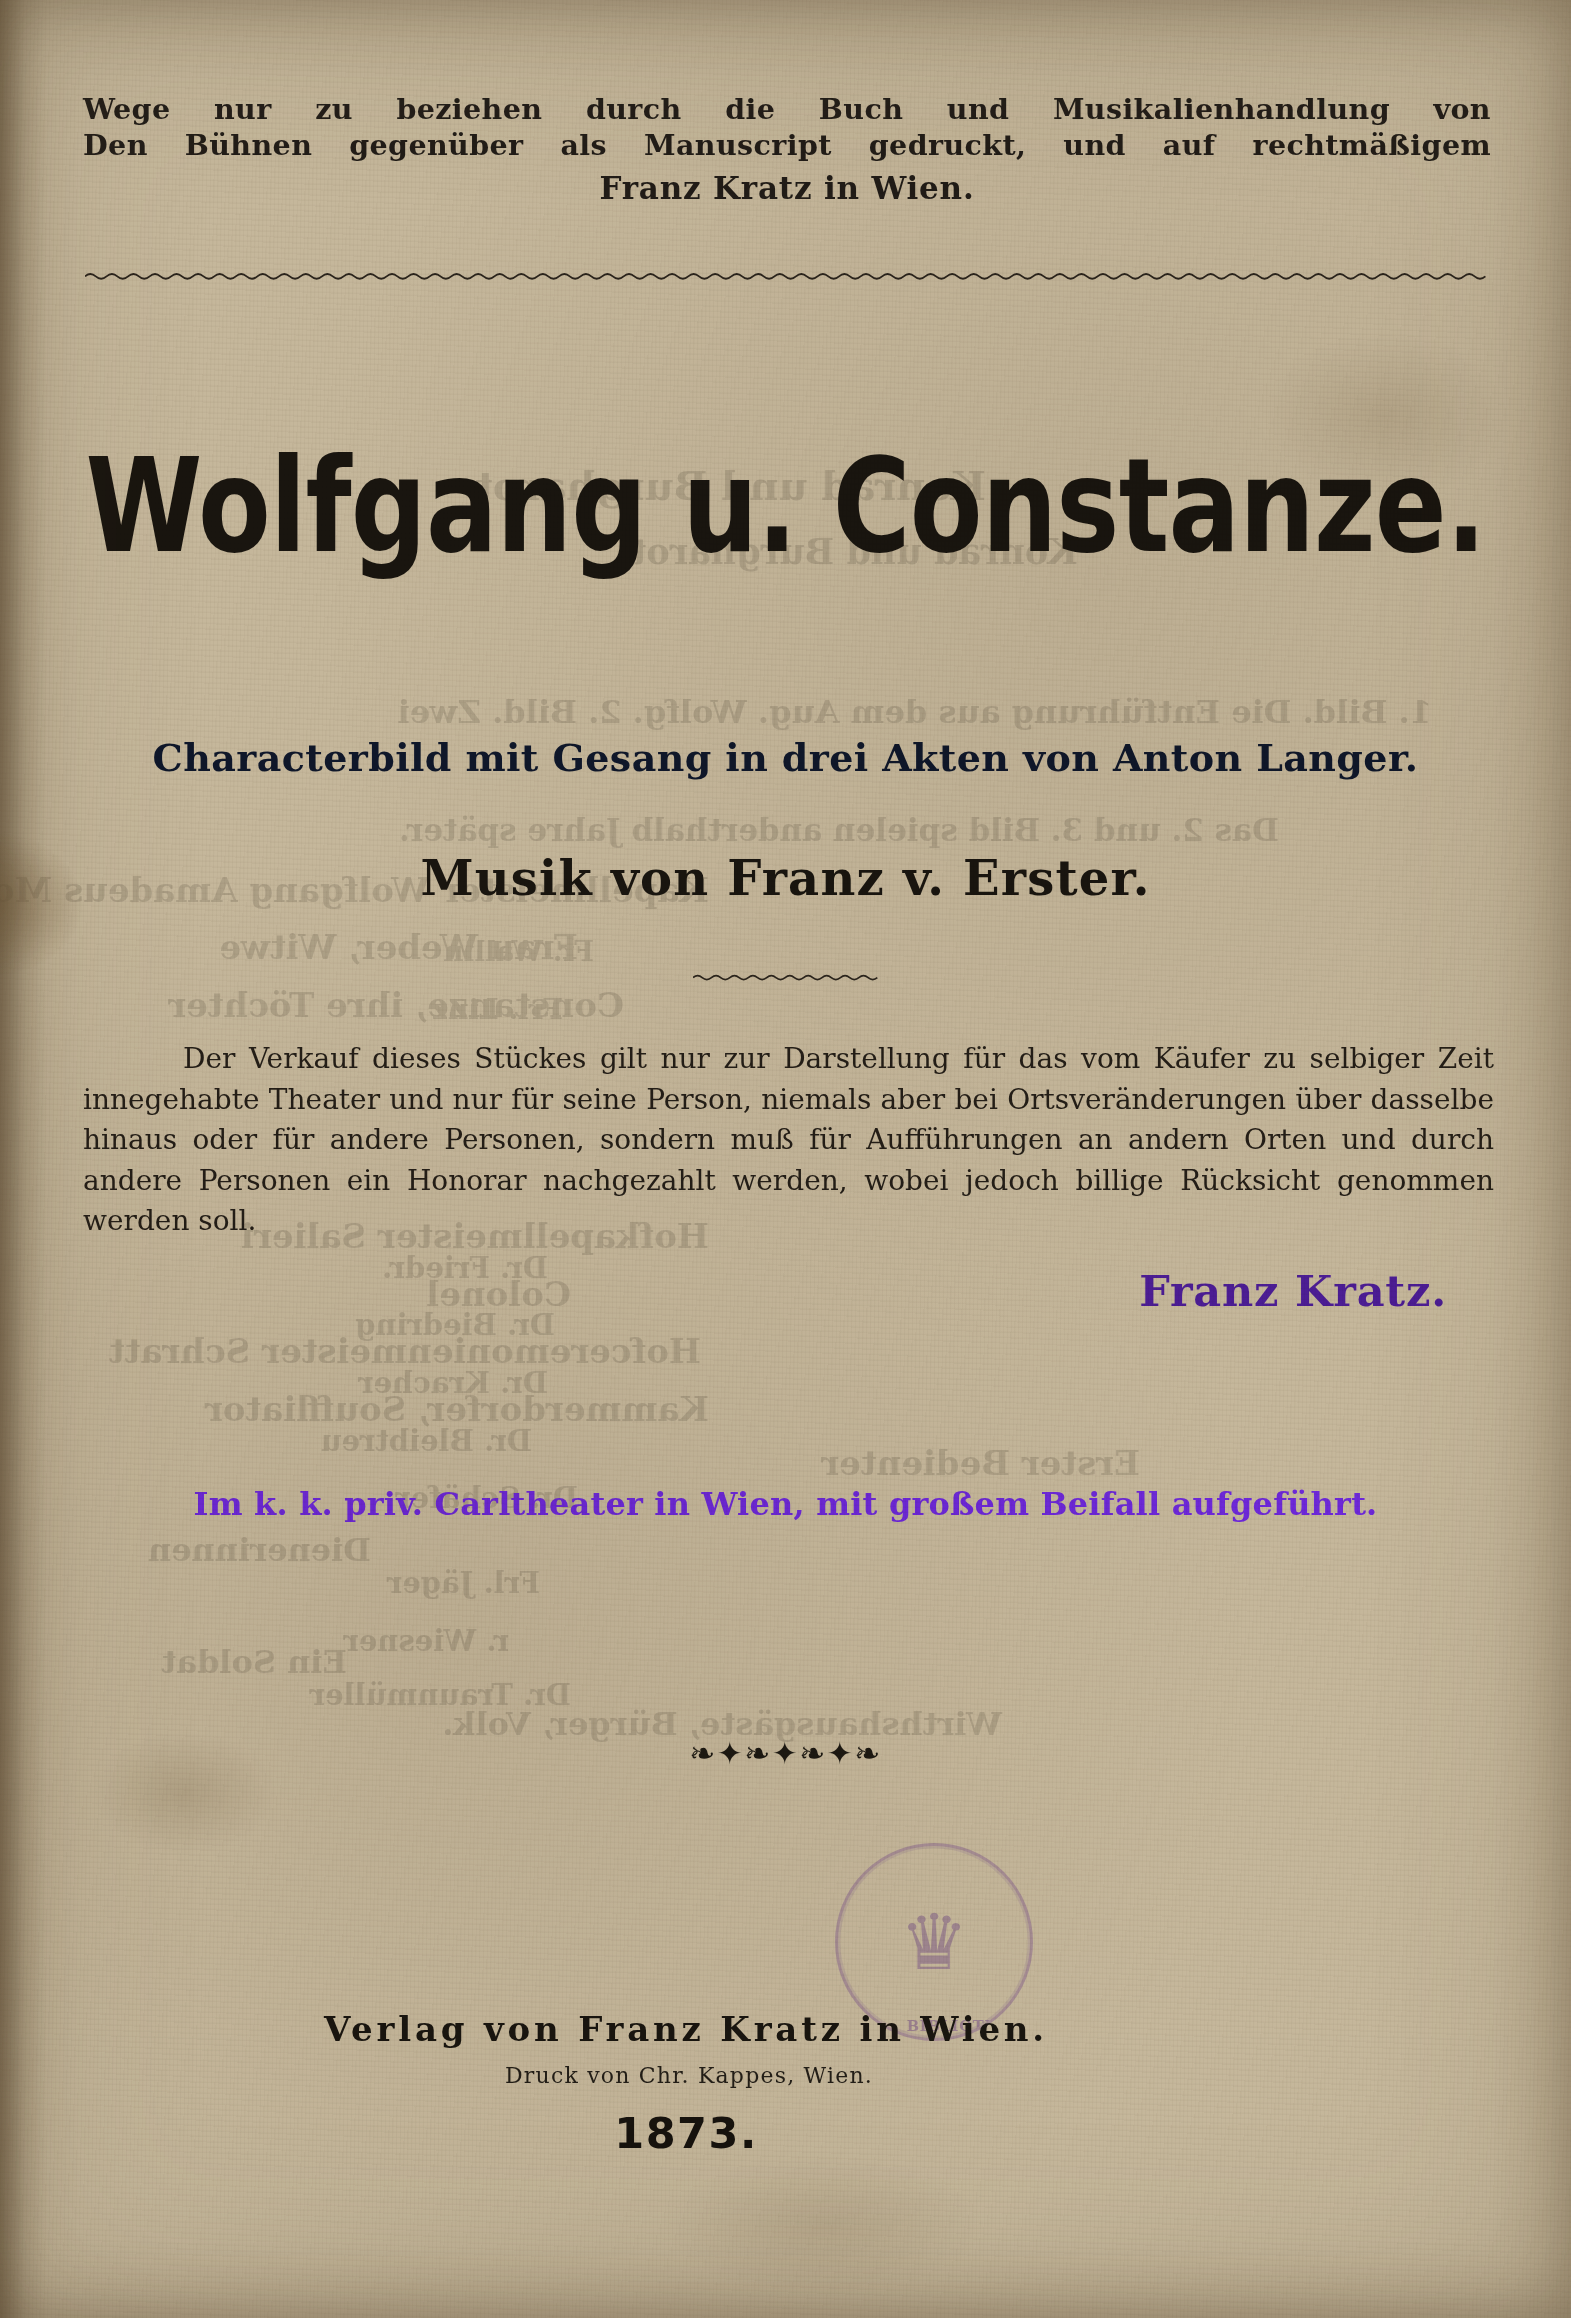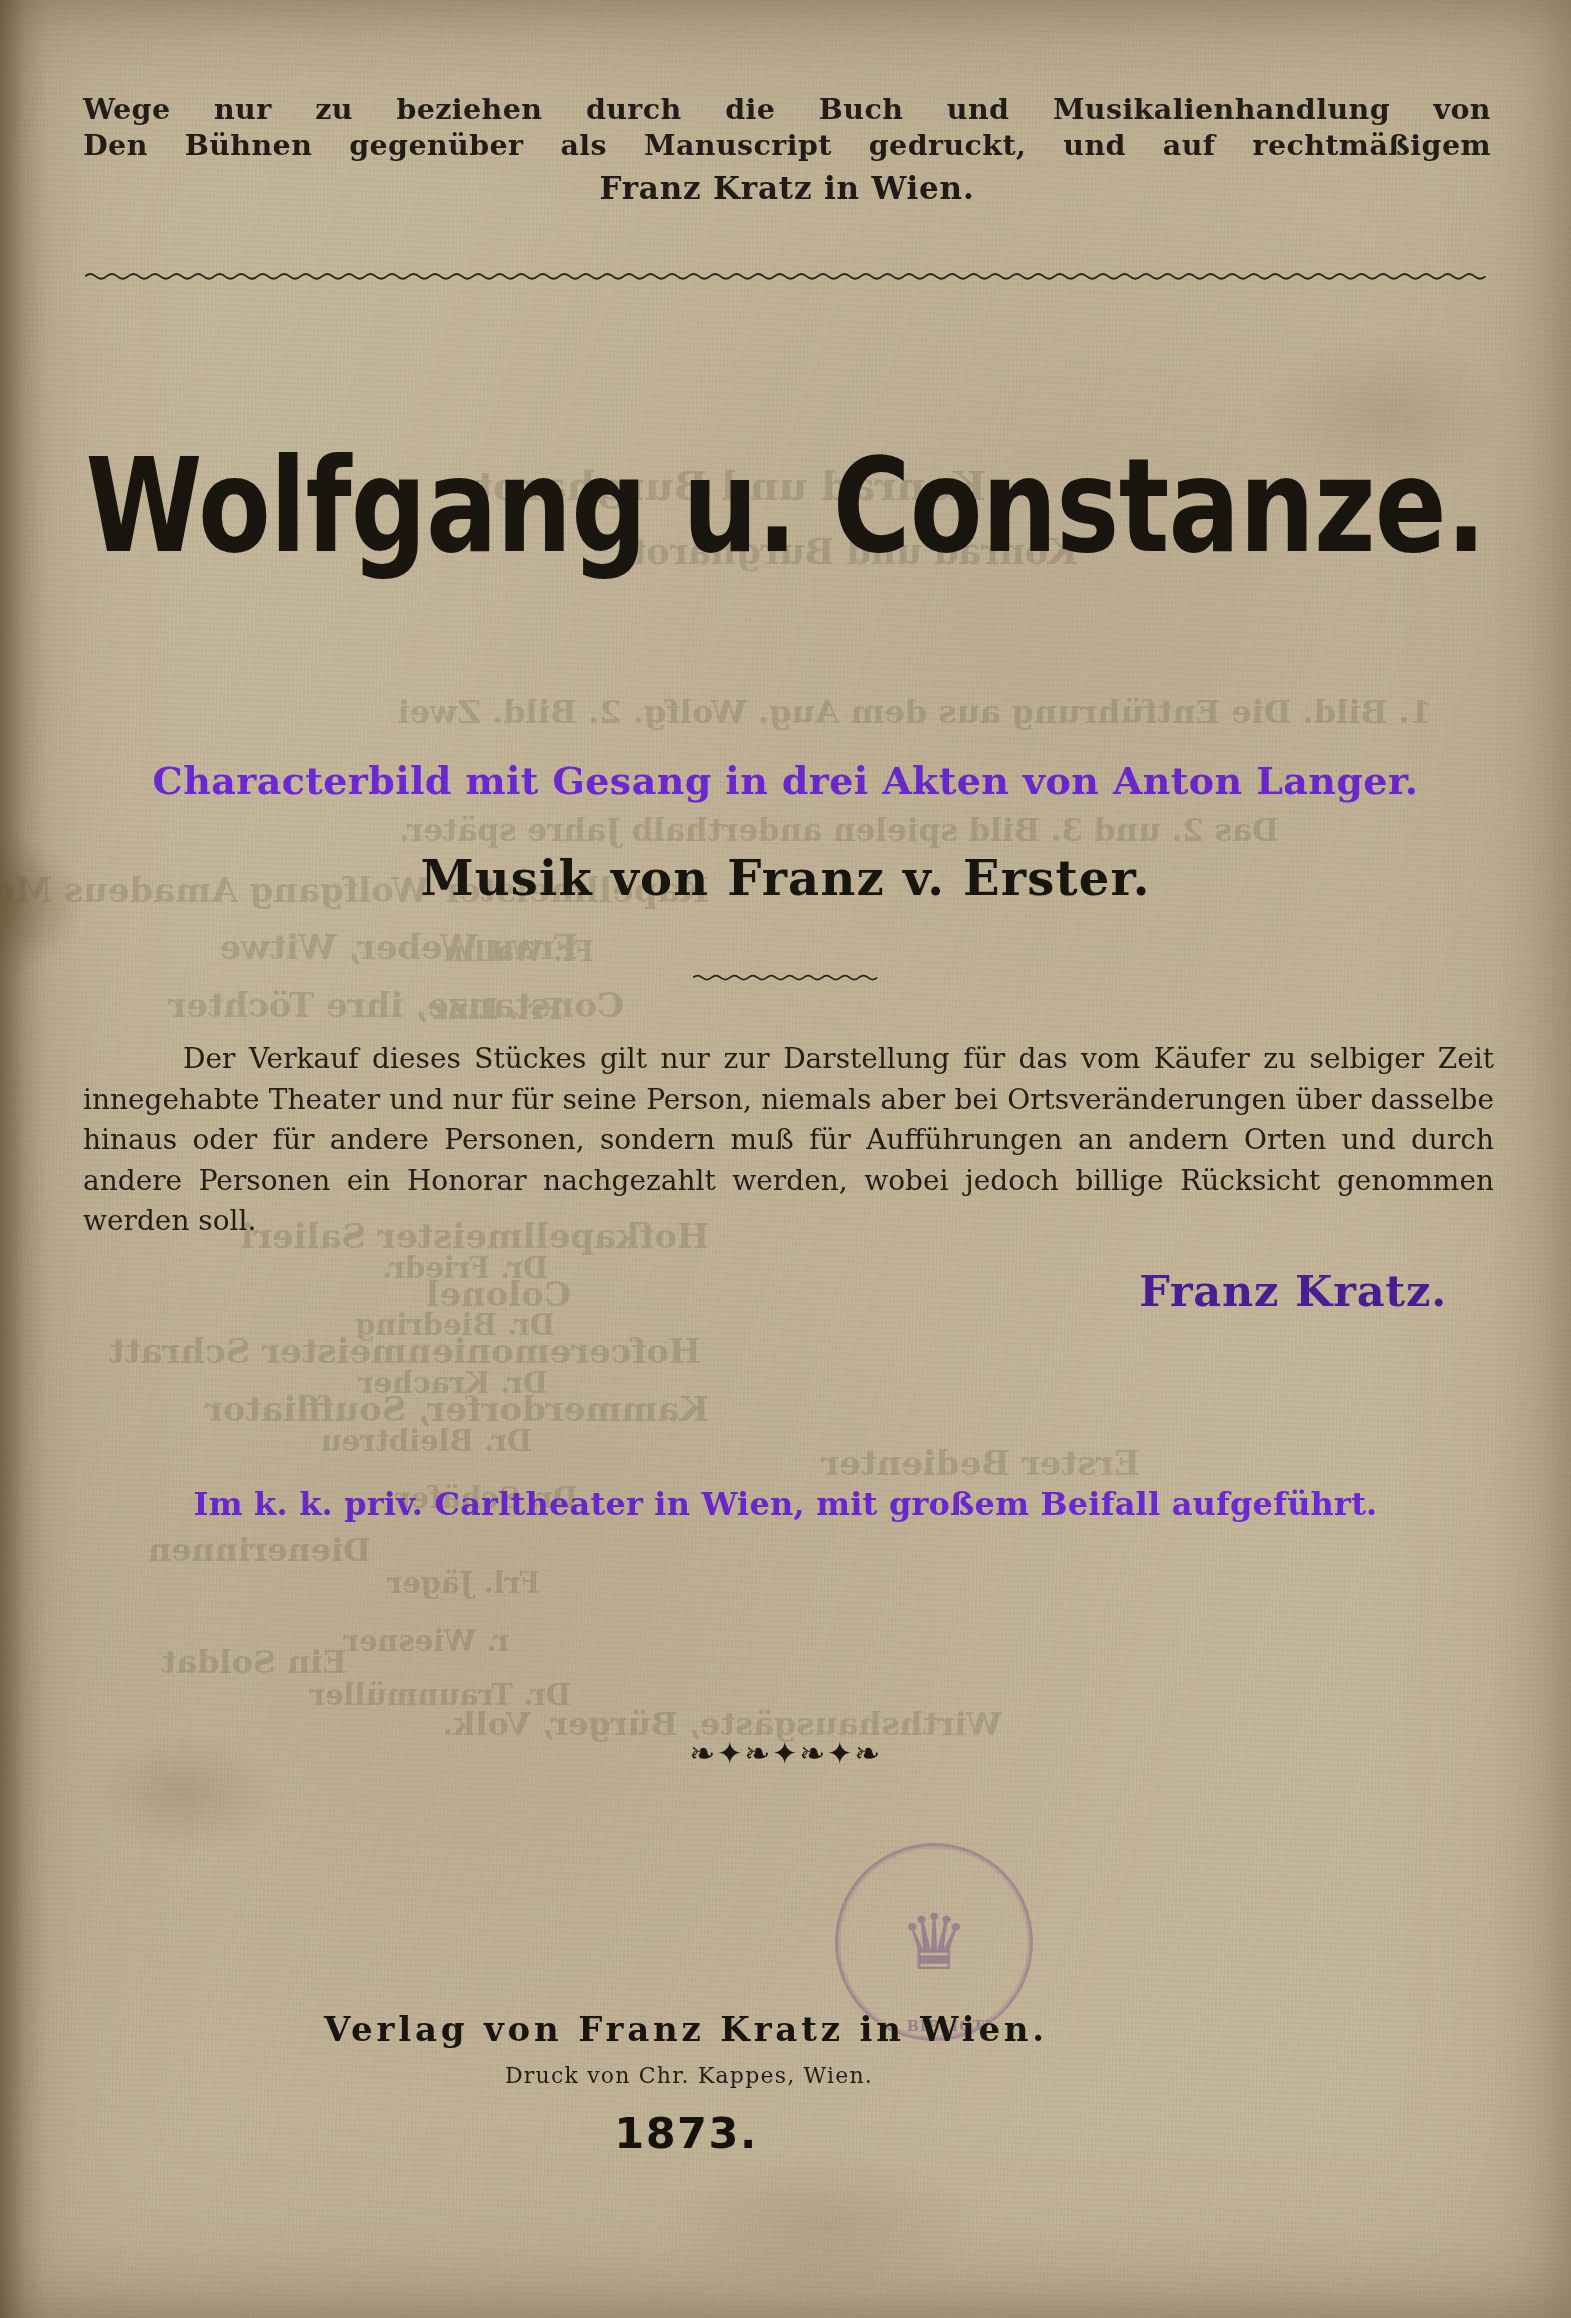--- a/index.html
+++ b/index.html
@@ -126,22 +126,21 @@
   }
   .subtitle {
     position: absolute;
     left: 0;
     top: 735px;
     width: 1571px;
     text-align: center;
     font-weight: 700;
     font-size: 38px;
     letter-spacing: 0.4px;
-    color: #6d28d9;
-    margin-top: 23px;
+    color: #0f172a;
   }
   .composer {
     position: absolute;
     left: 0;
     top: 850px;
     width: 1571px;
     text-align: center;
     font-weight: 700;
     font-size: 48px;
     letter-spacing: 1.2px;

